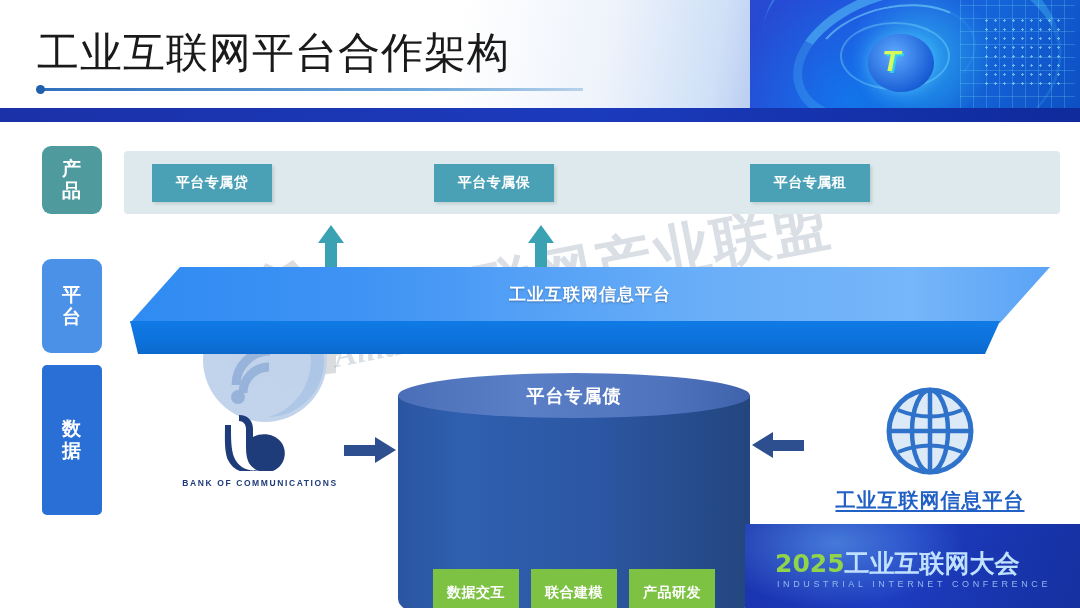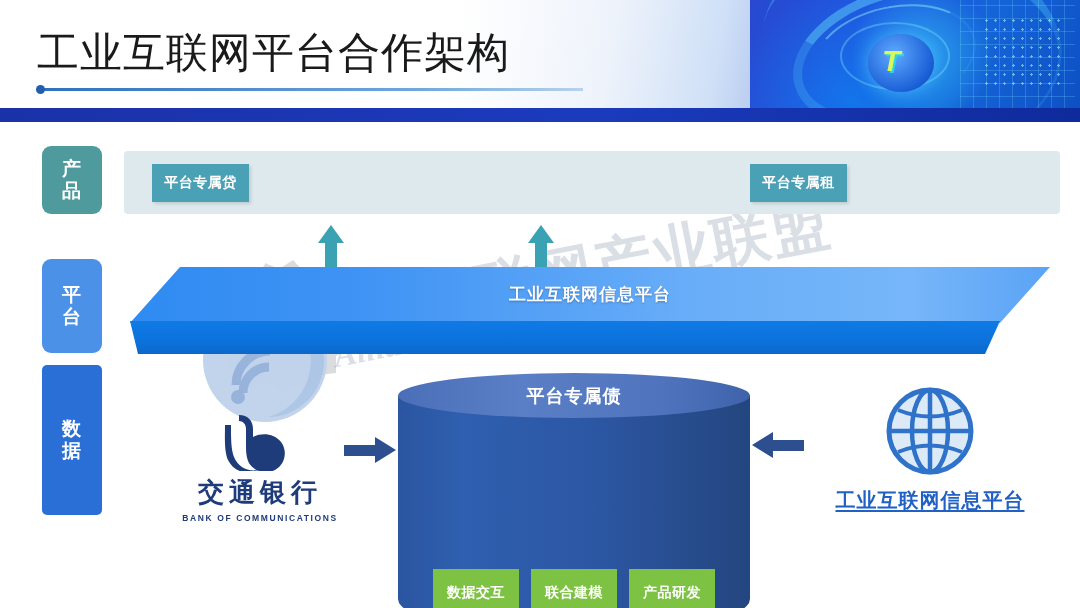--- a/index.html
+++ b/index.html
@@ -133,21 +133,21 @@
   .cat span { display: block; }
 
   
   .product-band {
     position: absolute; left: 124px; top: 26px;
     width: 936px; height: 63px;
     background: #dde9ec;
     border-radius: 4px;
   }
   .prod-chip {
-    position: absolute; top: 39px; height: 38px; width: 97px;
+    position: absolute; top: 39px; height: 38px; width: 120px;
     background: #4aa0b5;
     color: #ffffff; font-size: 14px; font-weight: bold;
     display: flex; align-items: center; justify-content: center;
     letter-spacing: 0.5px;
     box-shadow: 2px 2px 3px rgba(0,0,0,0.12);
     font-family: "DejaVu Sans", sans-serif;
   }
 
   
   .up-arrow { position: absolute; width: 26px; height: 52px; }
@@ -310,20 +310,21 @@
     </div>
     <div class="cat cat-data">
       <div>
         <span>数</span>
         <span>据</span>
       </div>
     </div>
 
     <div class="product-band"></div>
     <div class="prod-chip" style="left:152px">平台专属贷</div>
+    <div class="prod-chip" style="left:434px">平台专属保</div>
     <div class="prod-chip" style="left:750px">平台专属租</div>
 
     <div class="up-arrow" style="left:318px; top:100px">
       <div class="shaft"></div>
       <div class="head"></div>
     </div>
     <div class="up-arrow" style="left:528px; top:100px">
       <div class="shaft"></div>
       <div class="head"></div>
     </div>
@@ -344,21 +345,20 @@
     </div>
 
     <div class="bank">
       <svg width="94" height="58" viewBox="0 0 94 58">
         <g fill="#1f3c7a">
           <path d="M26 2 c9 0 14 6 14 14 l0 8 c9-5 22-3 28 5 7 9 4 23-6 28 -10 5-23 1-27-9 -2-5-2-11-2-16 l0-16 c0-5-3-8-7-8z"></path>
           <path d="M18 12 c0 14 0 24 3 32 4 10 14 15 24 13 -11 6-25 1-30-10 -4-9-3-24-3-35z"></path>
           <circle cx="49" cy="32" r="9" fill="#1f3c7a"></circle>
         </g>
       </svg>
-      <div class="bank-name">交通银行</div>
       <div class="bank-sub">BANK OF COMMUNICATIONS</div>
     </div>
 
     <div class="globe-block">
       <svg width="96" height="96" viewBox="0 0 96 96">
         <circle cx="48" cy="48" r="41" fill="#dceaf8" stroke="#2f72c9" stroke-width="5"></circle>
         <ellipse cx="48" cy="48" rx="18" ry="41" fill="none" stroke="#2f72c9" stroke-width="4.5"></ellipse>
         <line x1="7" y1="48" x2="89" y2="48" stroke="#2f72c9" stroke-width="4.5"></line>
         <line x1="48" y1="7" x2="48" y2="89" stroke="#2f72c9" stroke-width="4.5"></line>
         <path d="M16 27 q32 13 64 0" fill="none" stroke="#2f72c9" stroke-width="4"></path>
@@ -370,14 +370,21 @@
     <div class="flat-arrow right" style="left:344px; top:312px">
       <div class="bar"></div>
       <div class="tip"></div>
     </div>
     <div class="flat-arrow left" style="left:752px; top:307px">
       <div class="bar"></div>
       <div class="tip"></div>
     </div>
   </div>
 
+  <div class="footer">
+    <div class="footer-glow"></div>
+    <div class="footer-main">
+      <span class="footer-year">2025</span><span class="footer-cn">工业互联网大会</span>
+    </div>
+    <div class="footer-sub">INDUSTRIAL INTERNET CONFERENCE</div>
+  </div>
 
 </div>
 
 </body></html>

